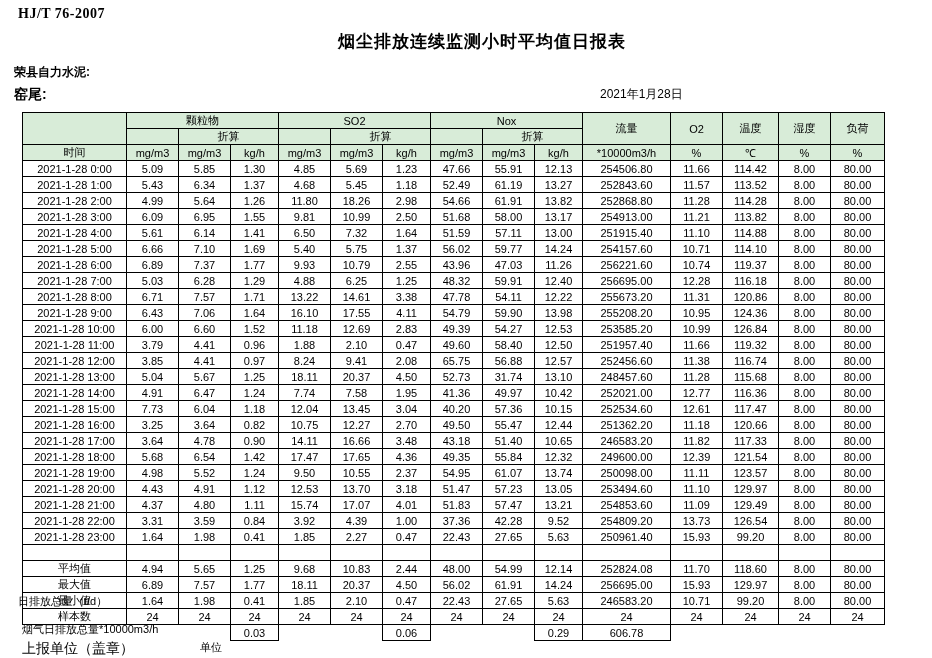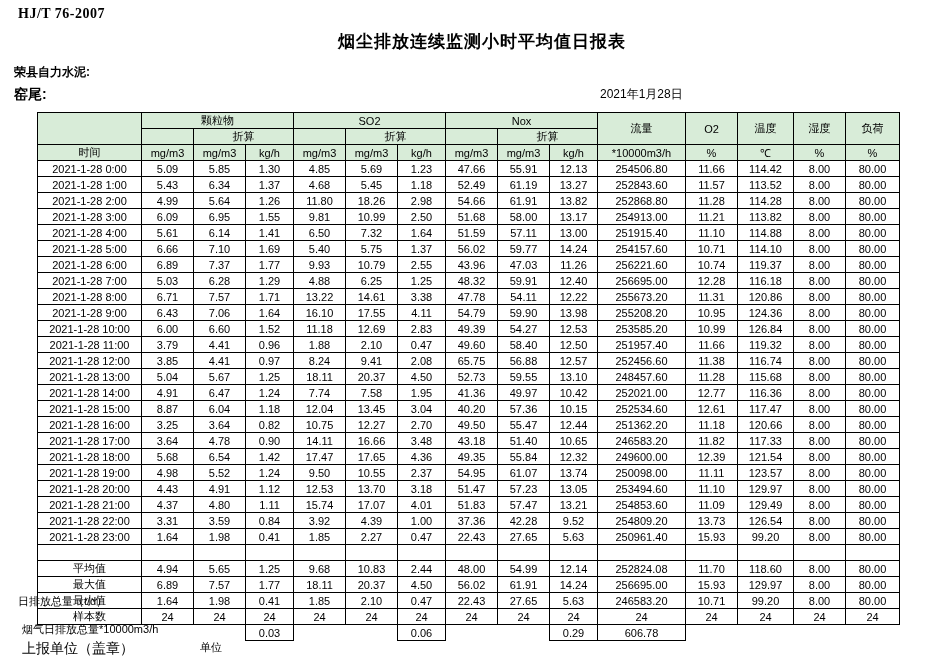--- a/index.html
+++ b/index.html
@@ -56,21 +56,20 @@
     top: 86px;
     font-size: 12px;
   }
   table.main {
     position: absolute;
     left: 22px;
     top: 112px;
     border-collapse: collapse;
     table-layout: fixed;
     font-size: 11px;
-    margin-left: 15px;
   }
   table.main td, table.main th {
     border: 1px solid #000000;
     text-align: center;
     vertical-align: middle;
     padding: 0;
     height: 15px;
     font-weight: normal;
     font-size: 11px;
     font-family: "Liberation Sans", sans-serif;
@@ -414,21 +413,21 @@
       </tr>
       <tr>
         <td class="time-cell">2021-1-28 13:00</td>
         <td class="num">5.04</td>
         <td class="num">5.67</td>
         <td class="num">1.25</td>
         <td class="num">18.11</td>
         <td class="num">20.37</td>
         <td class="num">4.50</td>
         <td class="num">52.73</td>
-        <td class="num">59.55</td>
+        <td class="num">31.74</td>
         <td class="num">13.10</td>
         <td class="num">248457.60</td>
         <td class="num">11.28</td>
         <td class="num">115.68</td>
         <td class="num">8.00</td>
         <td class="num">80.00</td>
       </tr>
       <tr>
         <td class="time-cell">2021-1-28 14:00</td>
         <td class="num">4.91</td>
@@ -441,21 +440,21 @@
         <td class="num">49.97</td>
         <td class="num">10.42</td>
         <td class="num">252021.00</td>
         <td class="num">12.77</td>
         <td class="num">116.36</td>
         <td class="num">8.00</td>
         <td class="num">80.00</td>
       </tr>
       <tr>
         <td class="time-cell">2021-1-28 15:00</td>
-        <td class="num">8.87</td>
+        <td class="num">7.73</td>
         <td class="num">6.04</td>
         <td class="num">1.18</td>
         <td class="num">12.04</td>
         <td class="num">13.45</td>
         <td class="num">3.04</td>
         <td class="num">40.20</td>
         <td class="num">57.36</td>
         <td class="num">10.15</td>
         <td class="num">252534.60</td>
         <td class="num">12.61</td>

